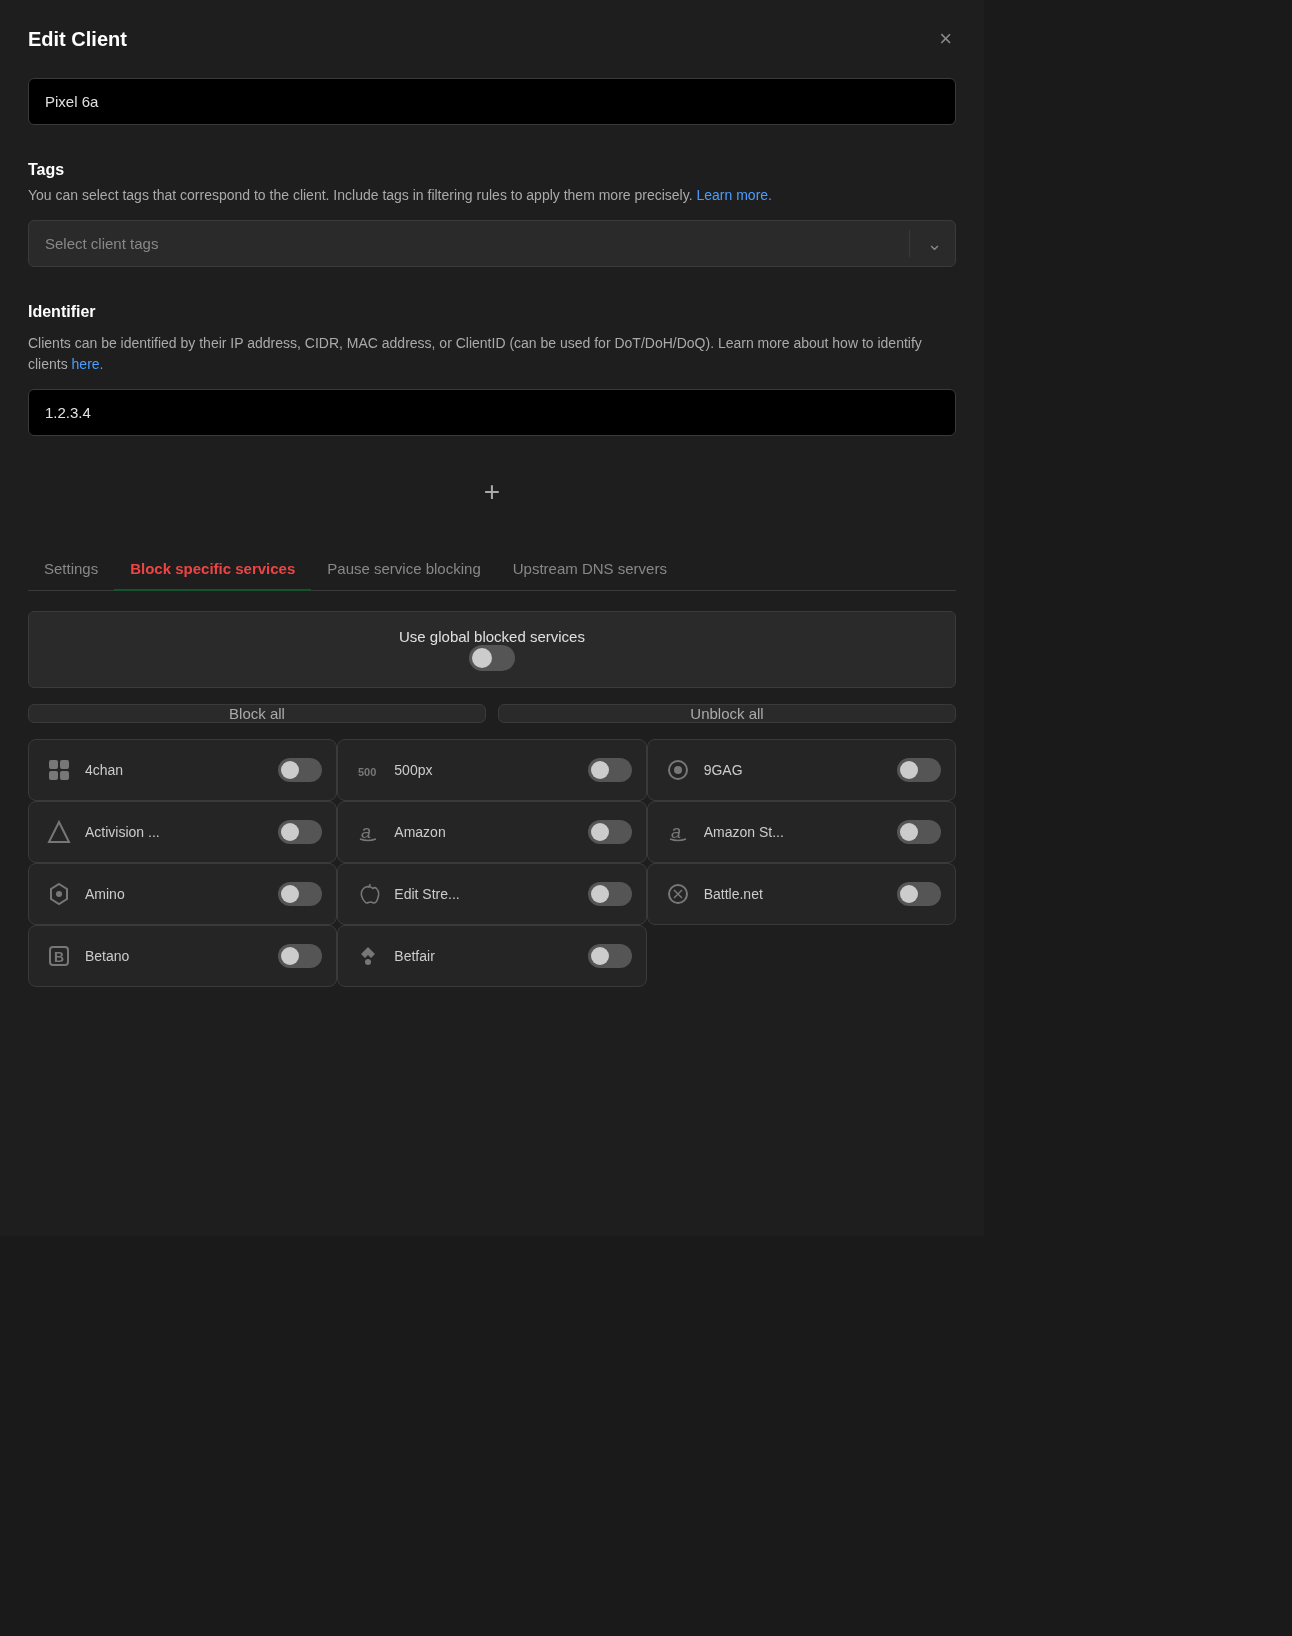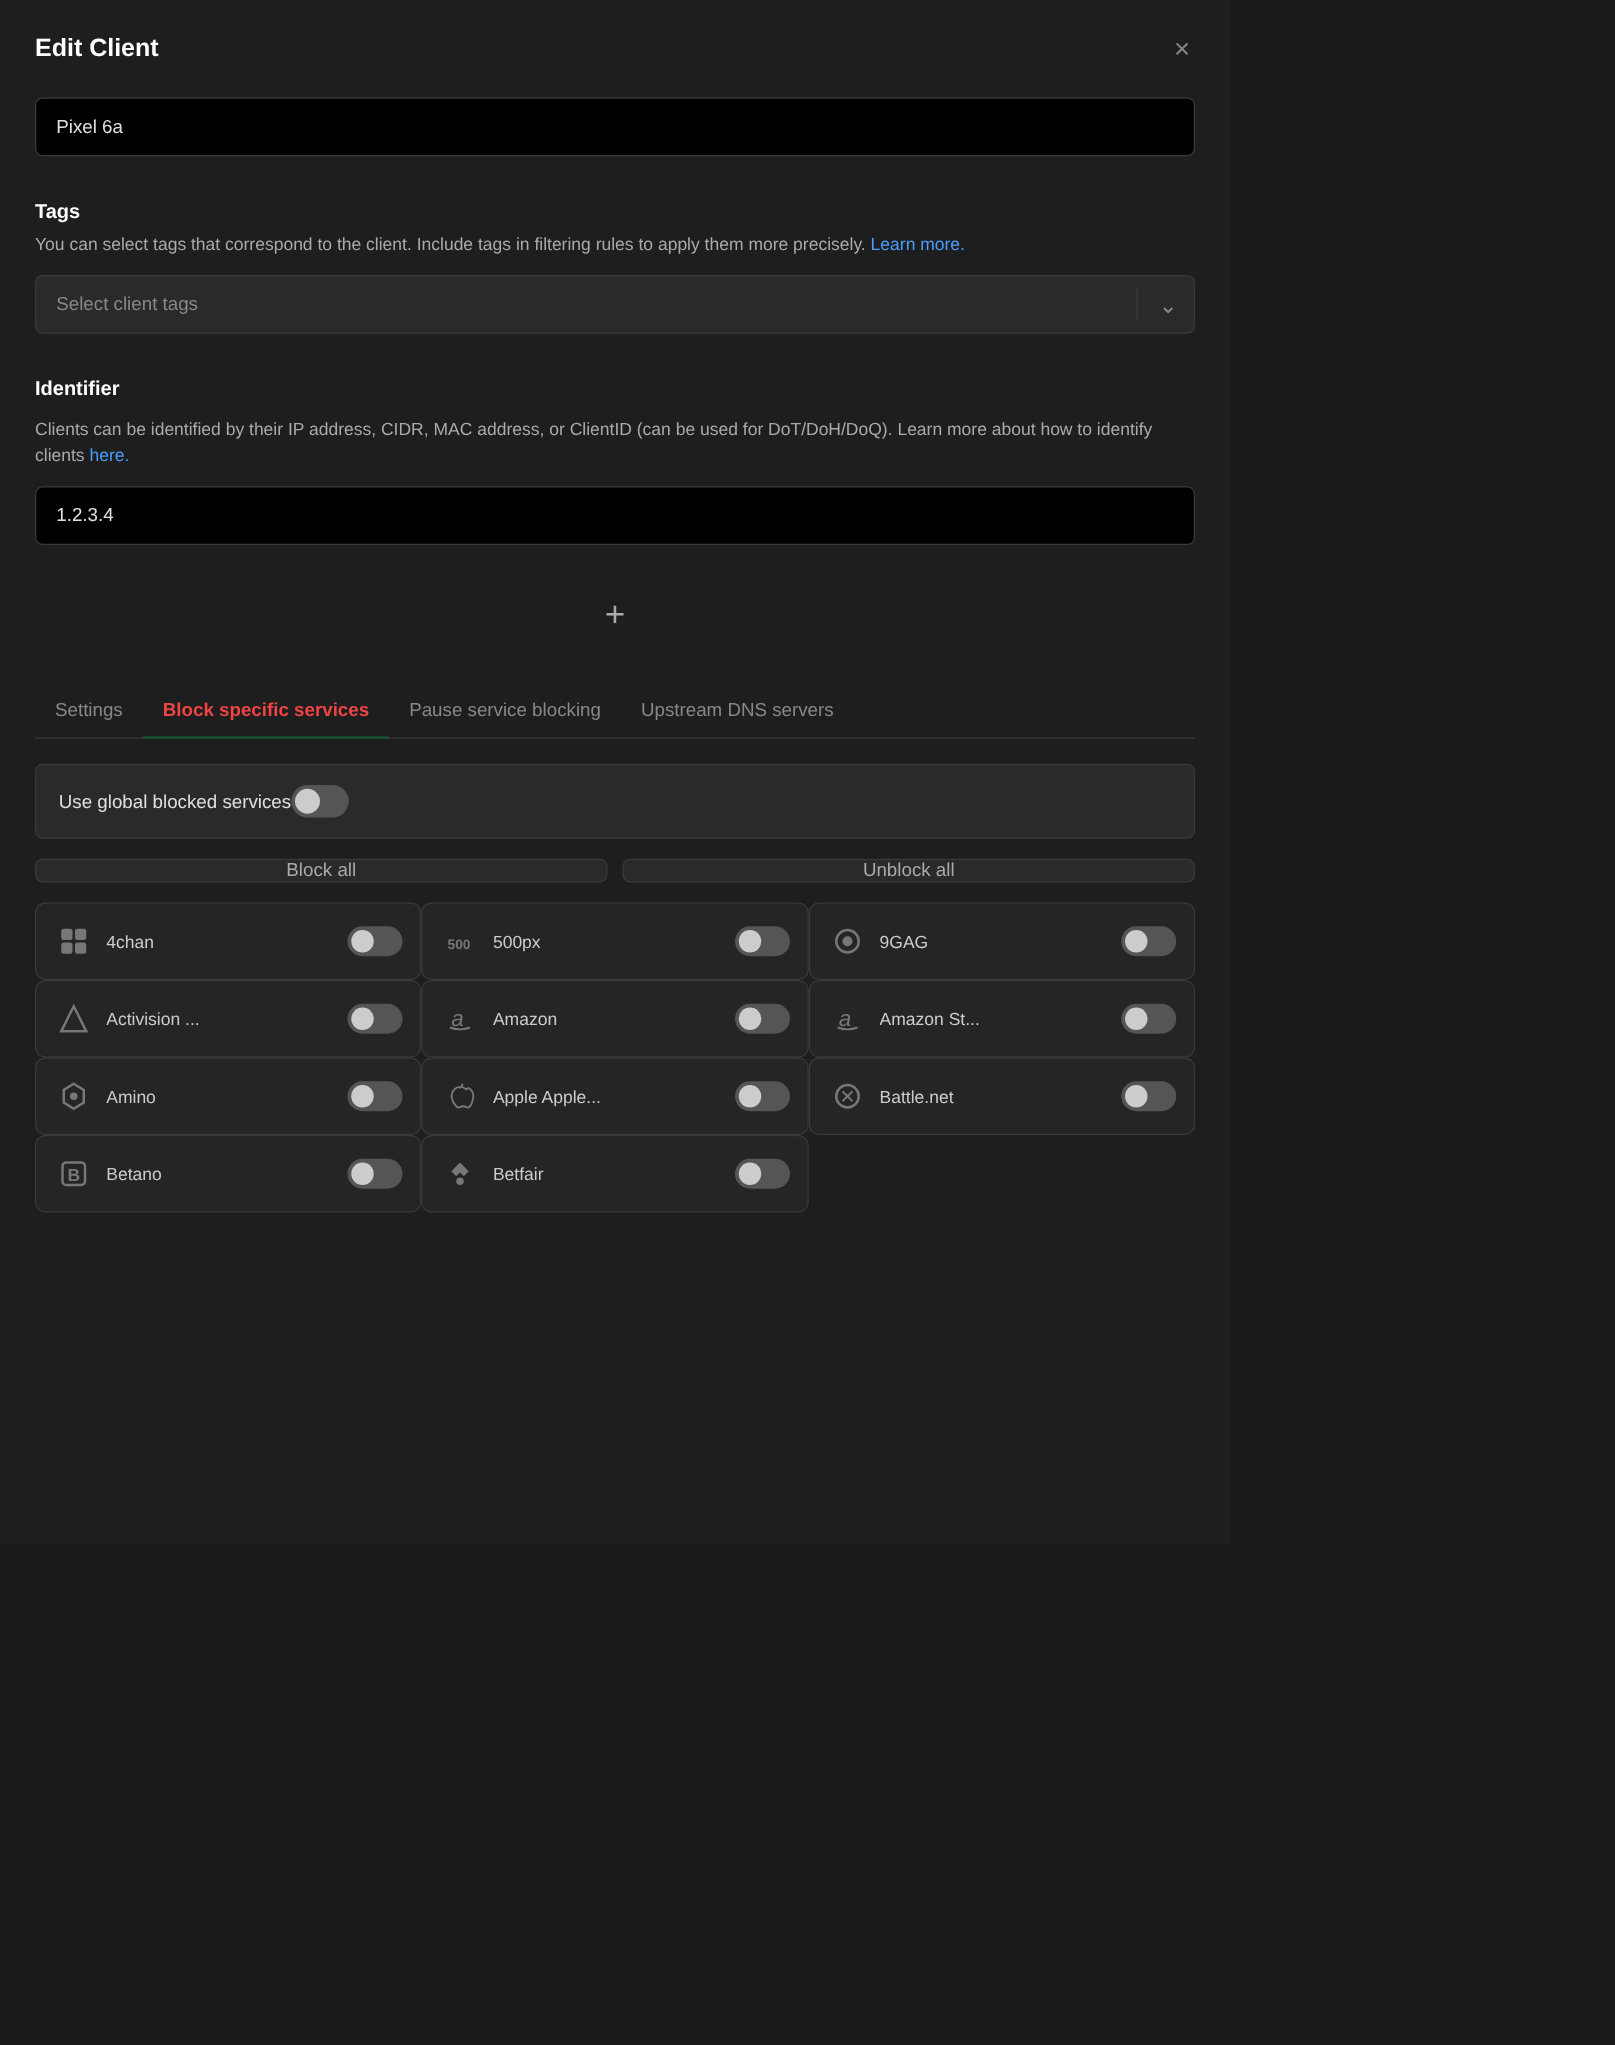--- a/index.html
+++ b/index.html
@@ -134,20 +134,21 @@
     }
     .global-services-row {
       display: flex;
       justify-content: flex-start;
       align-items: center;
       background: #2a2a2a;
       border: 1px solid #3a3a3a;
       border-radius: 6px;
       padding: 16px 18px;
       margin-bottom: 16px;
+      flex-direction: column;
     }
     .global-services-label {
       font-size: 15px;
       color: #e0e0e0;
     }
     .toggle {
       width: 46px;
       height: 26px;
       background: #555;
       border-radius: 13px;
@@ -367,21 +368,21 @@
       <div class="toggle-sm"></div>
     </div>
 
     <div class="service-card">
       <div class="service-icon">
         <svg width="24" height="24" viewBox="0 0 24 24" fill="none">
           <path d="M17 6.5C15.5 5 13.5 4.5 12 4.5C10.5 4.5 9 5 7.5 6.5C5.5 8.5 5 11 5.5 13.5C6 16 7.5 18.5 9 20C9.8 20.8 10.5 21 11 21C11.5 21 12 20.8 12.5 20.5C13 20.2 13.7 20 14.5 20C15.3 20 16 20.2 16.5 20.5C17 20.8 17.5 21 18 21C18.5 21 19.2 20.8 20 20C21.5 18.5 22 16 22.5 13.5C23 11 22.5 8.5 20.5 6.5C19.5 5.5 18.5 5 17 6.5Z" stroke="#777" stroke-width="1.5" fill="none"></path>
           <path d="M14 2C14 3.5 13 5 11.5 5.5" stroke="#777" stroke-width="1.5" fill="none"></path>
         </svg>
       </div>
-      <span class="service-name">Apple Apple...</span>
+      <span class="service-name">Edit Stre...</span>
       <div class="toggle-sm"></div>
     </div>
 
     <div class="service-card">
       <div class="service-icon">
         <svg width="24" height="24" viewBox="0 0 24 24" fill="none">
           <circle cx="12" cy="12" r="9" stroke="#777" stroke-width="2" fill="none"></circle>
           <path d="M8 8 L16 16 M16 8 L8 16" stroke="#777" stroke-width="1.5"></path>
         </svg>
       </div>

